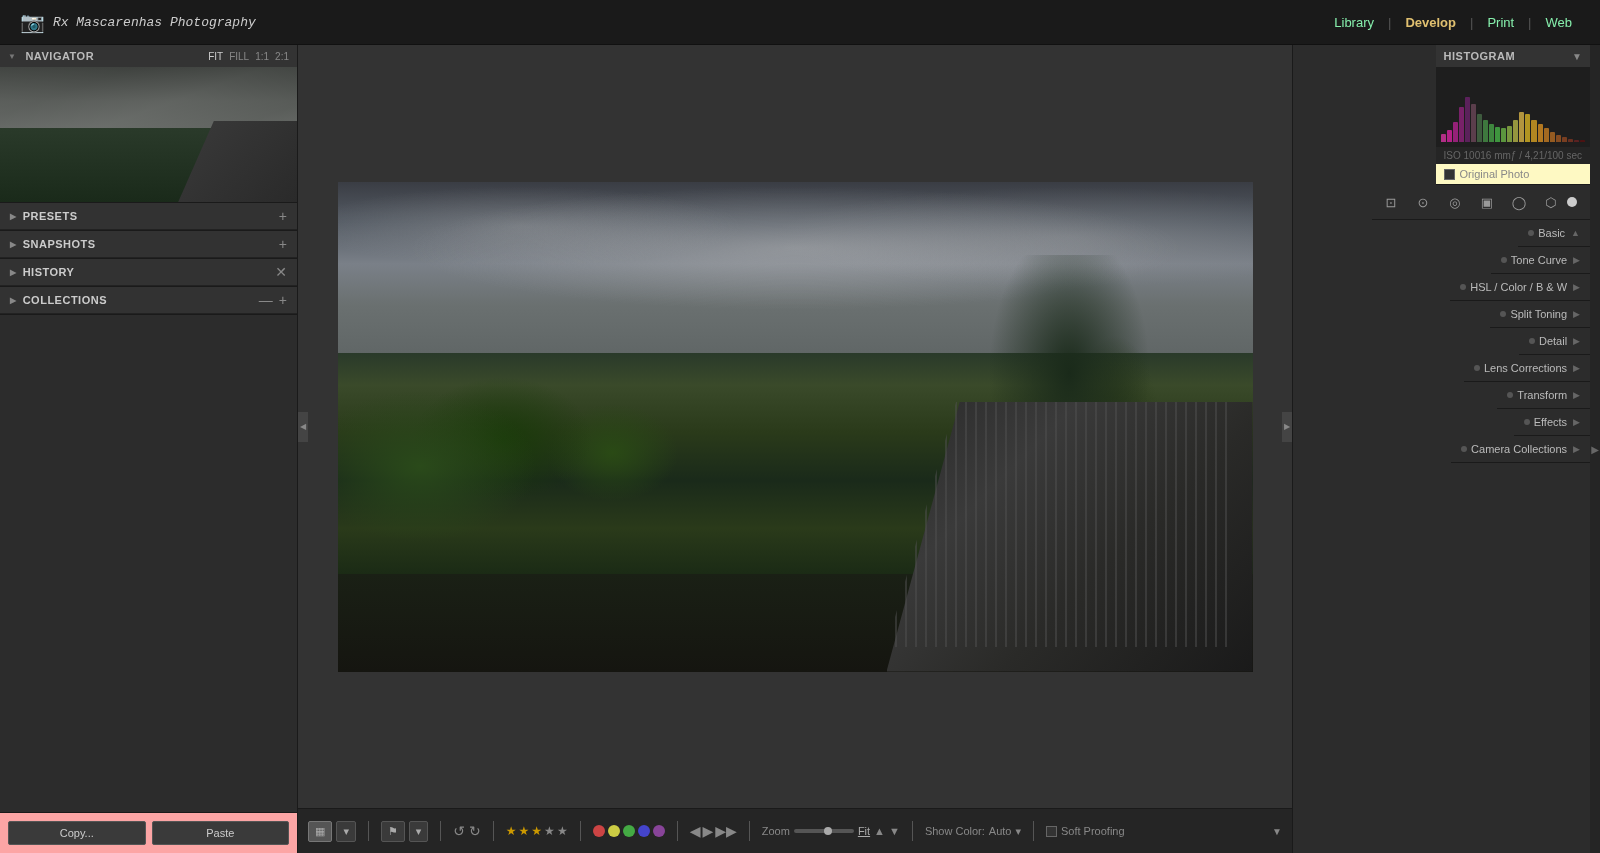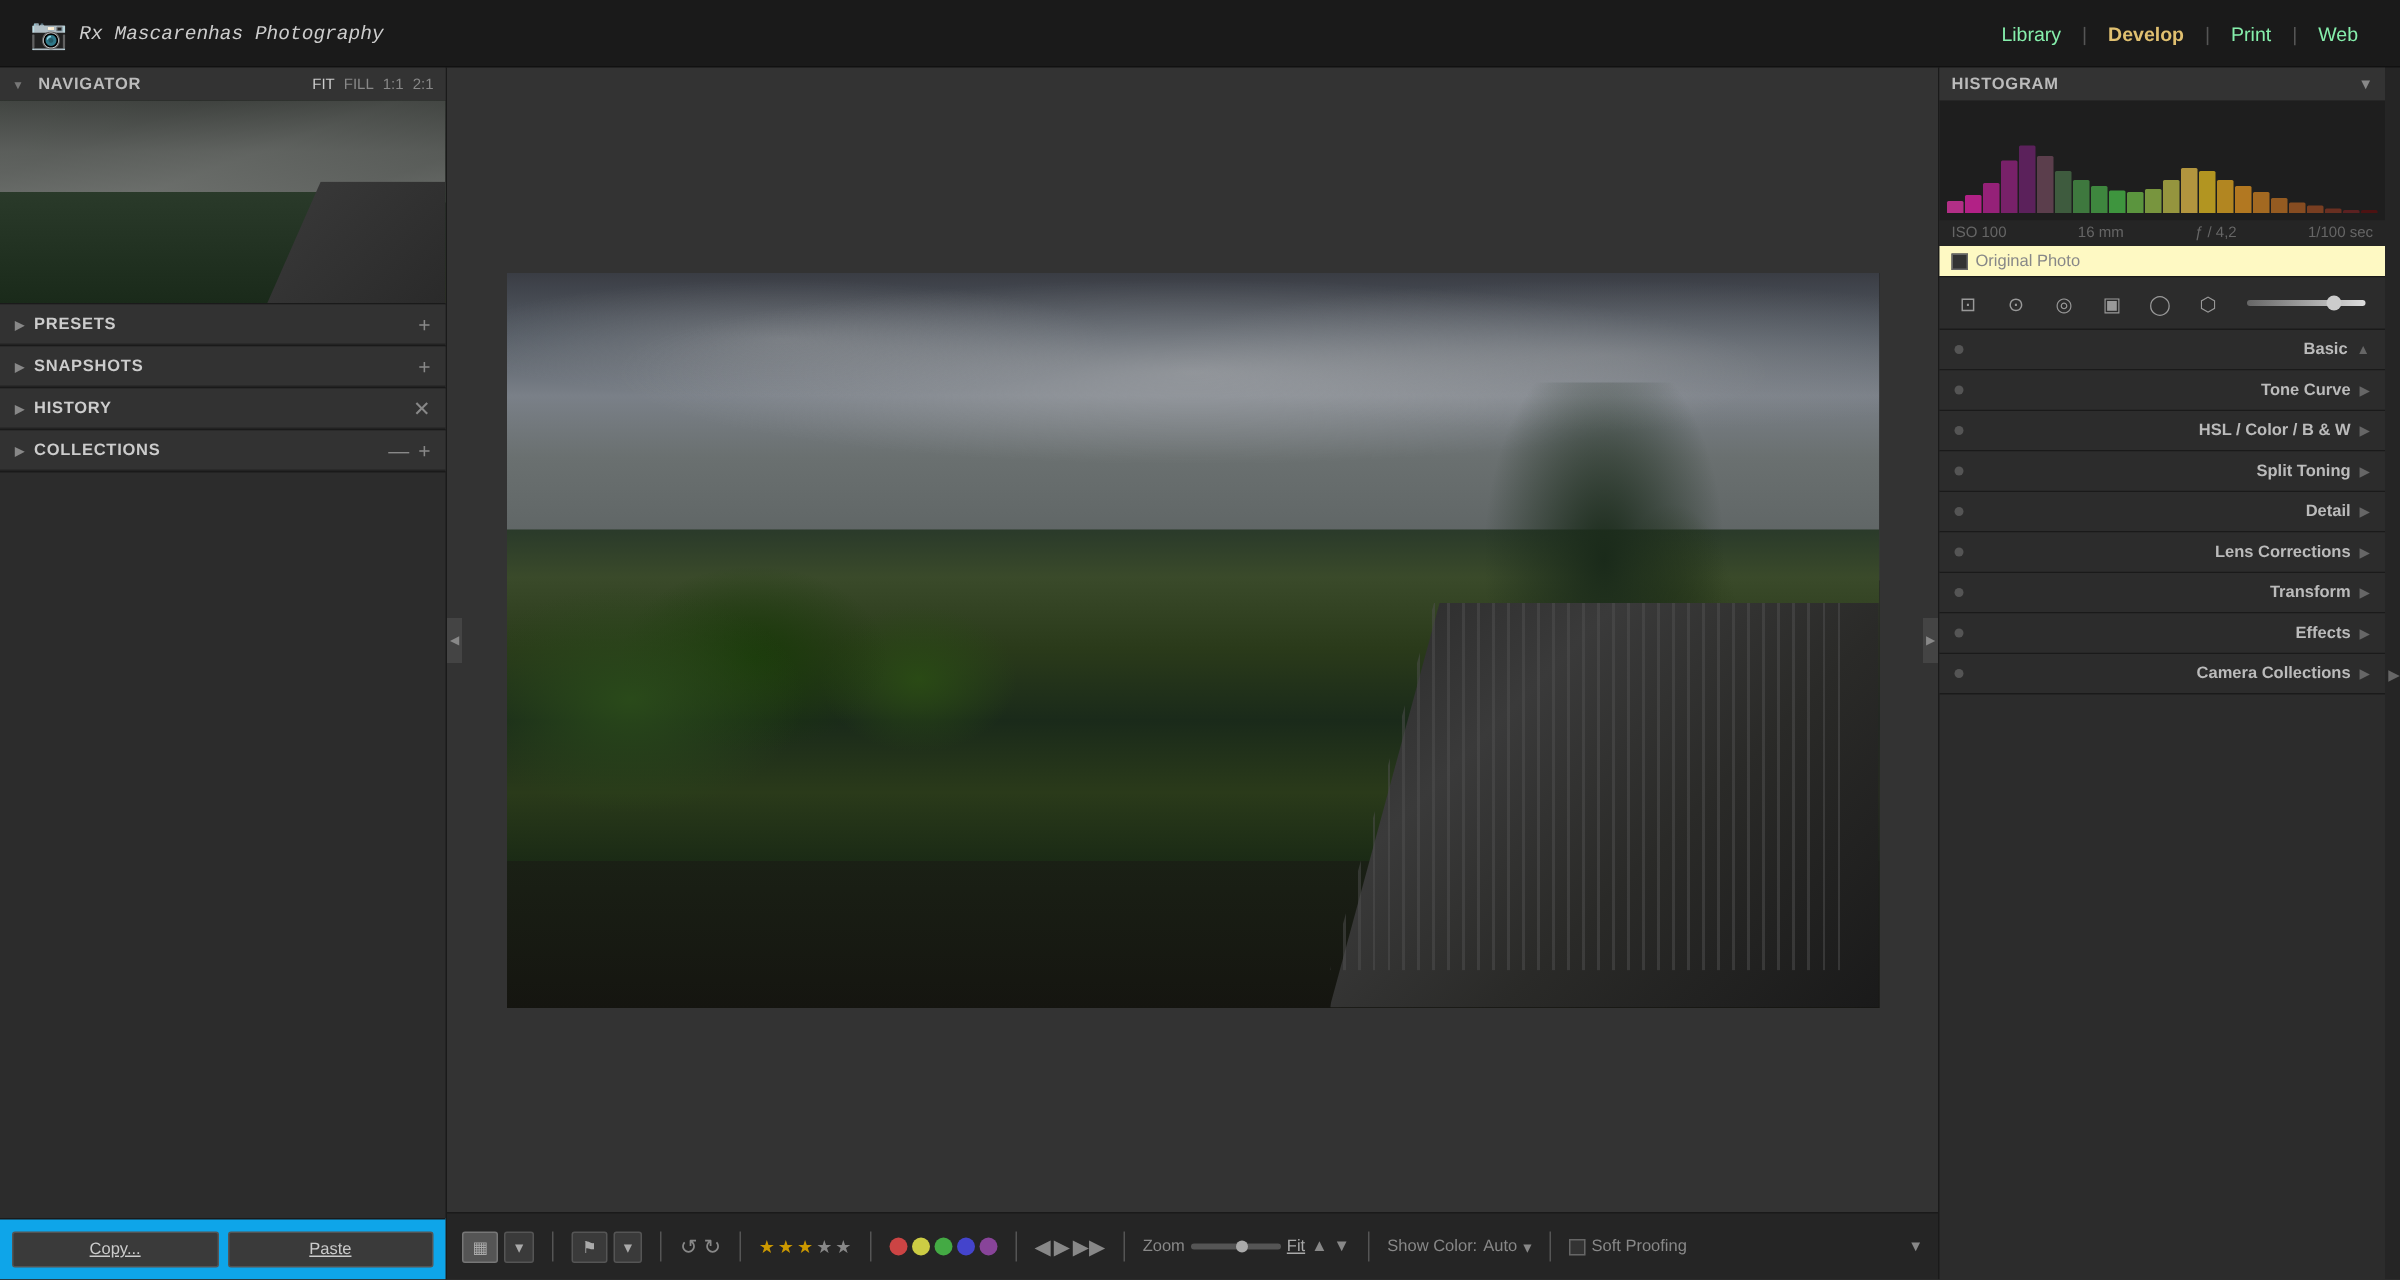--- a/index.html
+++ b/index.html
@@ -197,23 +197,22 @@
       color: #777;
       margin-right: 4px;
     }
 
     
     .left-panel-bottom {
       margin-top: auto;
       padding: 8px;
       display: flex;
       gap: 6px;
-      background: #0ea5e9;
+      background: #fca5a5;
       border-top: 1px solid #1a1a1a;
-      text-decoration: underline;
     }
     .bottom-btn {
       flex: 1;
       background: #3a3a3a;
       border: 1px solid #555;
       color: #ccc;
       padding: 5px;
       font-size: 11px;
       text-align: center;
       cursor: pointer;
@@ -502,20 +501,21 @@
     }
 
     
     .right-panel {
       width: 298px;
       background: #2c2c2c;
       display: flex;
       flex-direction: column;
       border-left: 1px solid #1a1a1a;
       flex-shrink: 0;
+      align-items: flex-end;
     }
     .histogram-section {
       background: #2c2c2c;
       border-bottom: 1px solid #1a1a1a;
     }
     .histogram-header {
       display: flex;
       align-items: center;
       justify-content: space-between;
       padding: 5px 8px;
@@ -615,21 +615,21 @@
     .right-section-header {
       display: flex;
       align-items: center;
       justify-content: space-between;
       padding: 7px 10px;
       cursor: pointer;
       background: #2c2c2c;
     }
     .right-section-title {
       font-size: 11px;
-      font-weight: bold;
+      font-weight: normal;
       color: #bbb;
       text-align: right;
       flex: 1;
     }
     .right-section-arrow {
       color: #666;
       font-size: 9px;
       margin-left: 6px;
     }
     .right-section-left-dot {

